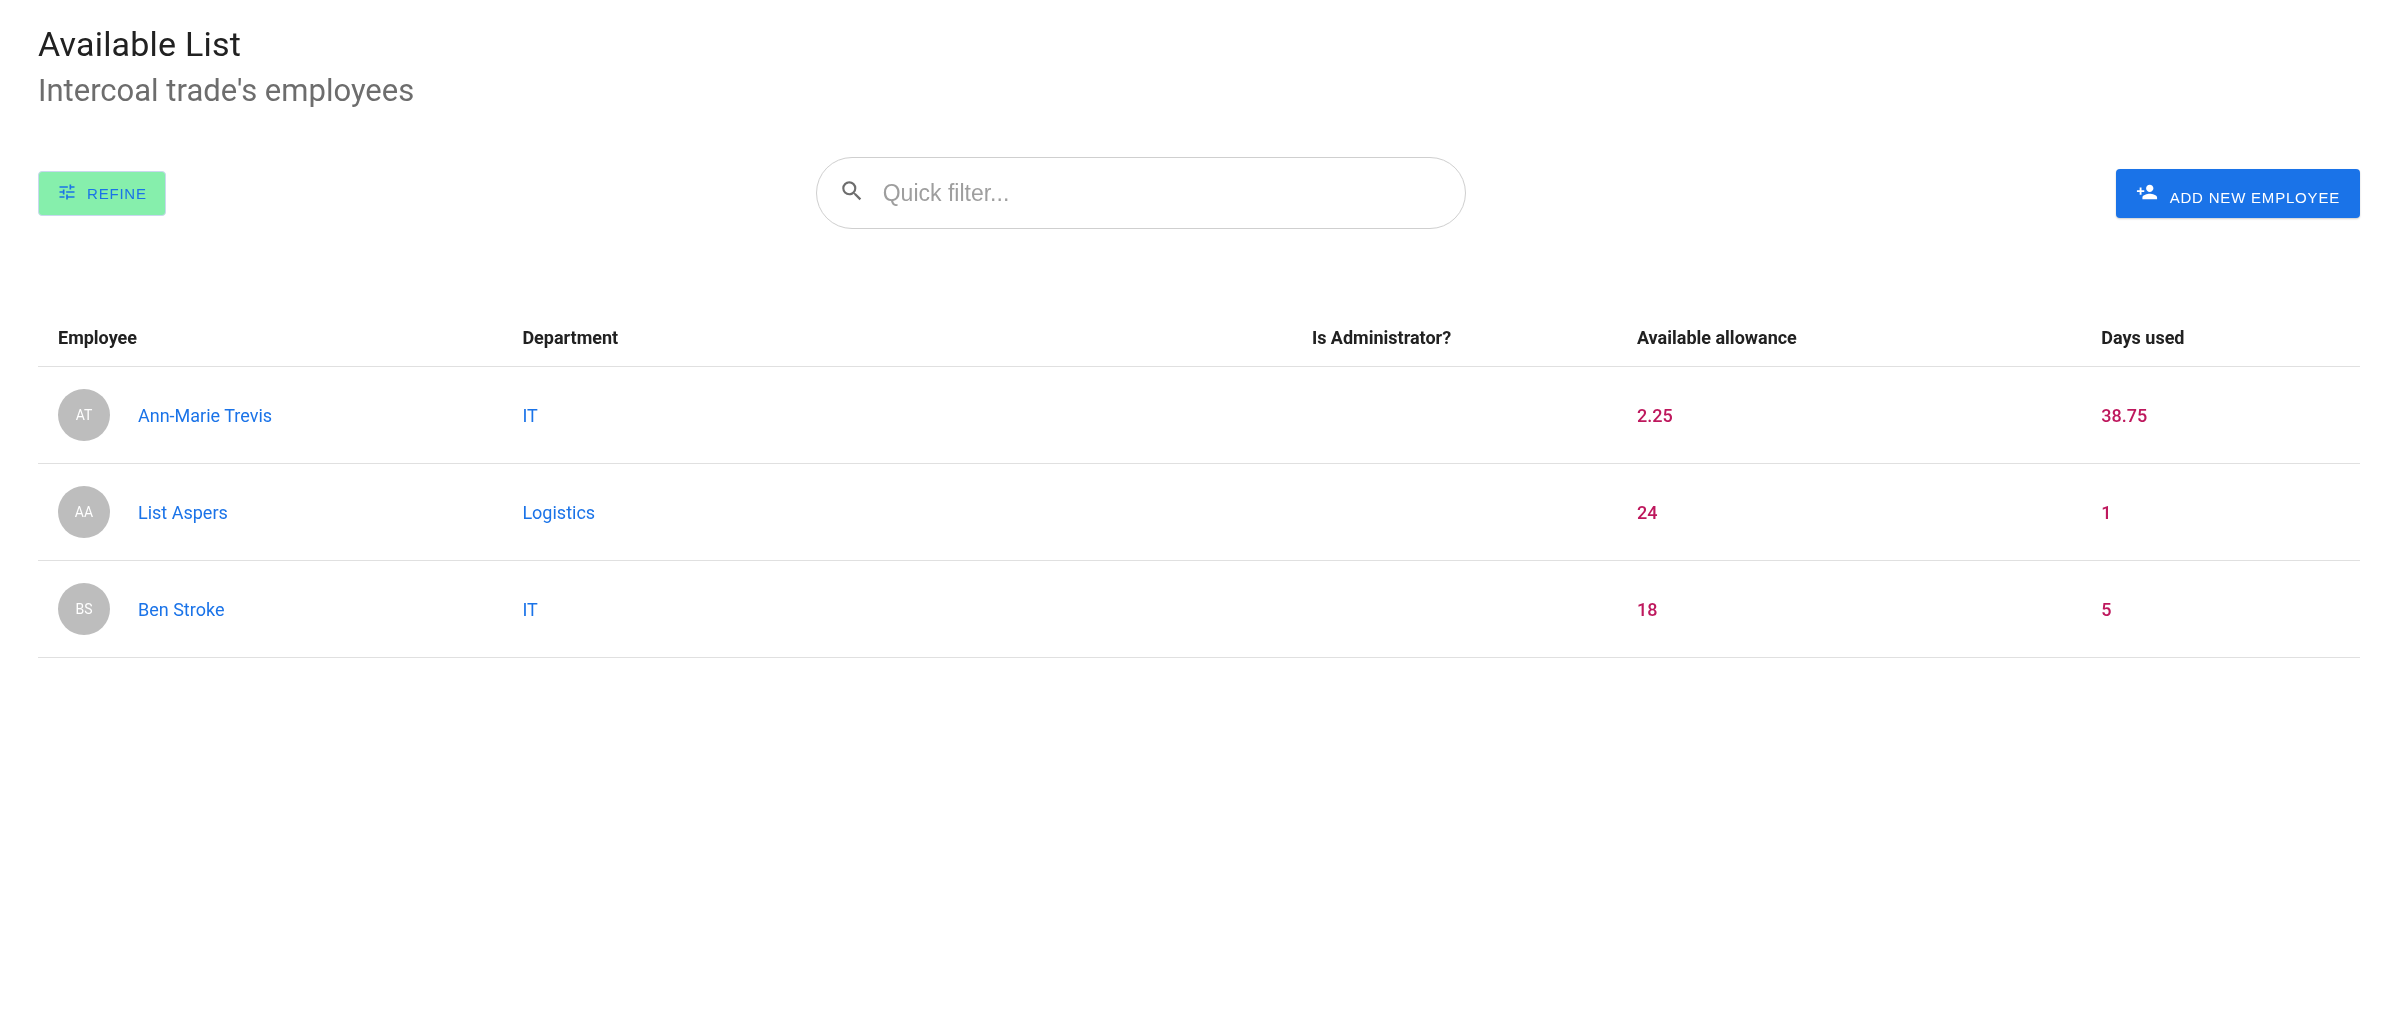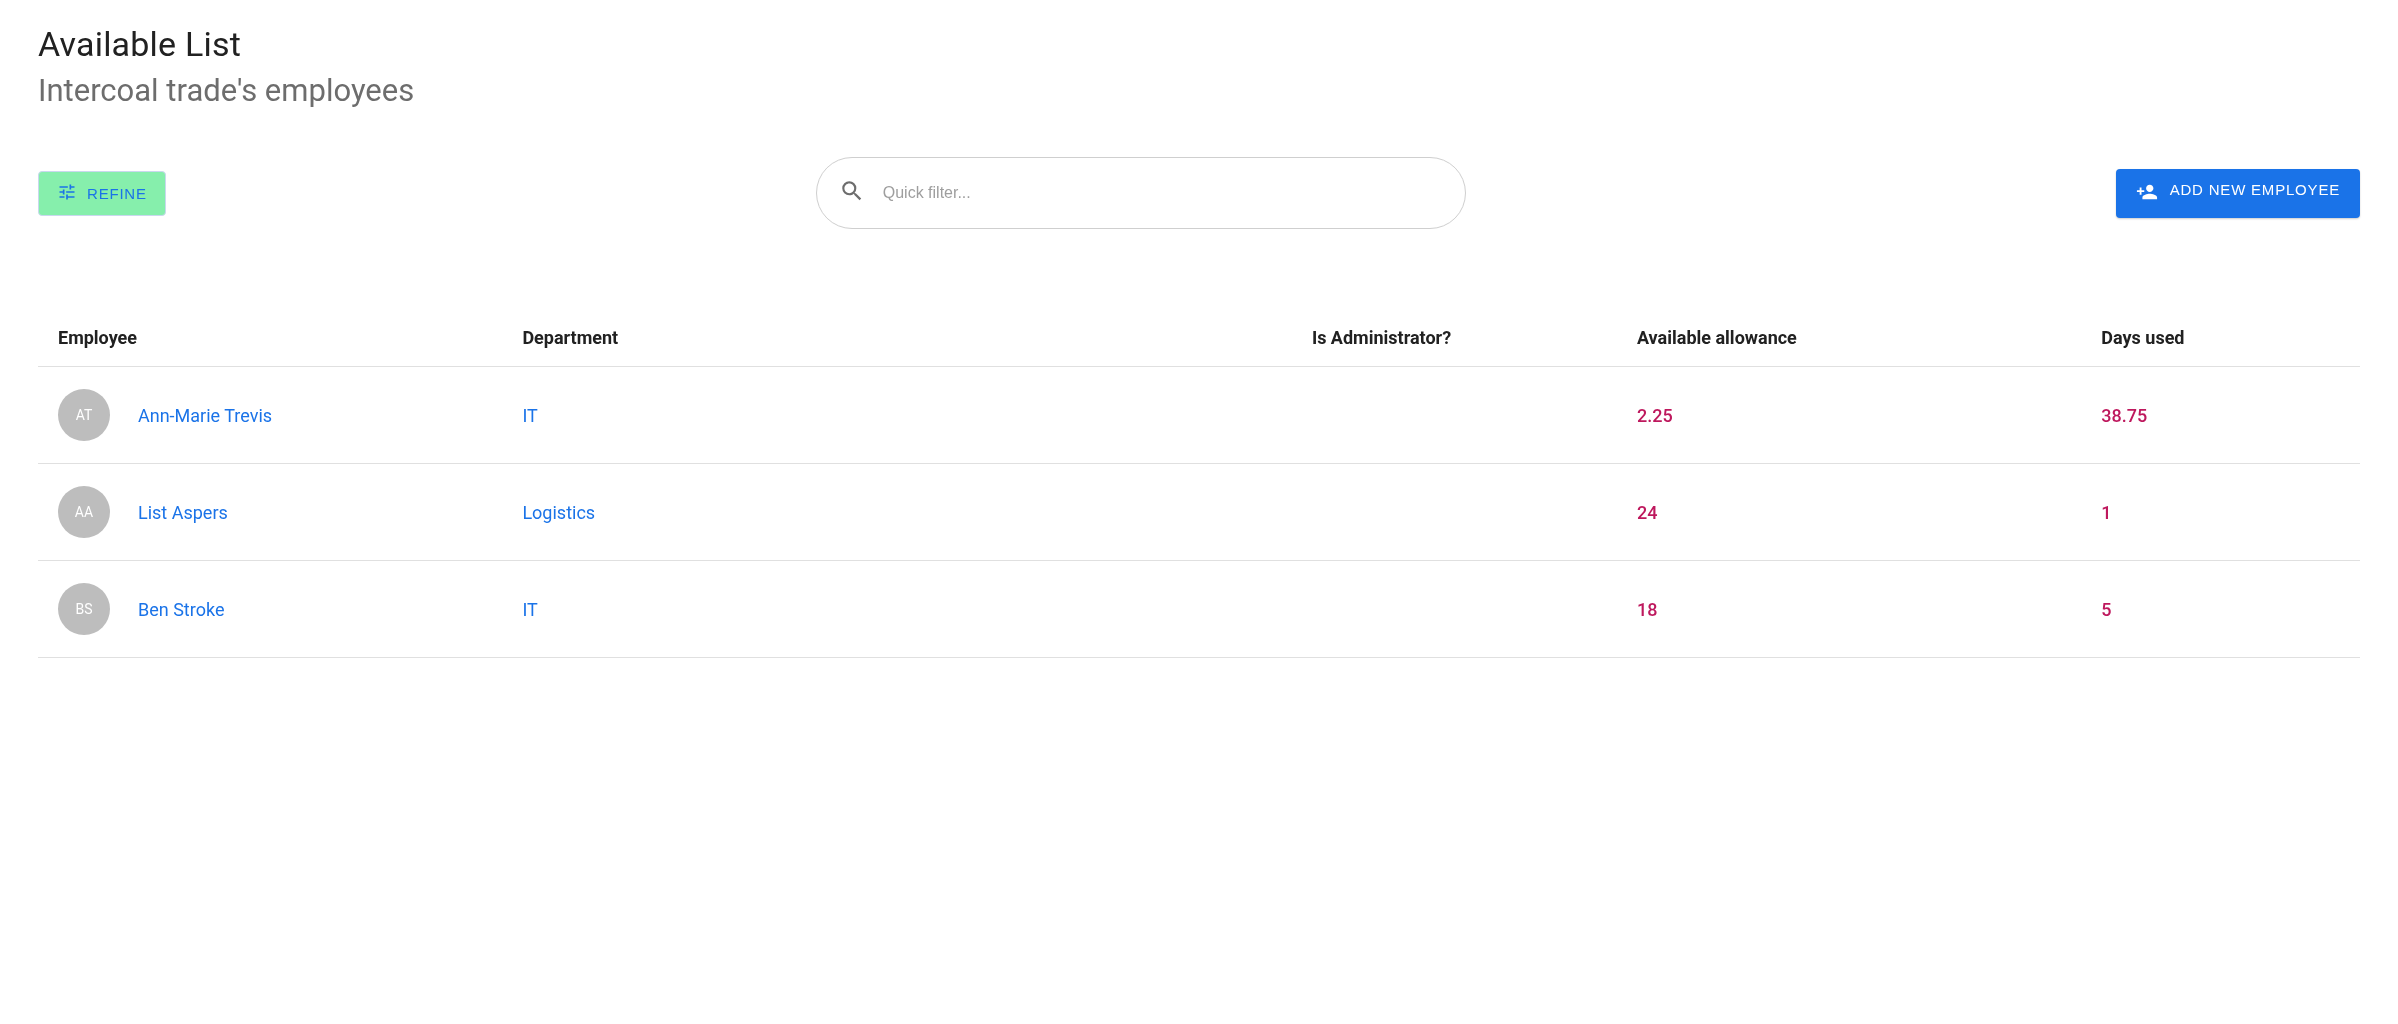--- a/index.html
+++ b/index.html
@@ -69,30 +69,30 @@
   .search-box svg {
     width: 26px;
     height: 26px;
     fill: #6d6d6d;
     margin-right: 18px;
   }
   .search-input {
     flex: 1;
     border: none;
     outline: none;
-    font-size: 16px;
+    font-size: 23px;
     color: #212121;
     background: transparent;
   }
   .search-input::placeholder {
     color: #9e9e9e;
   }
   .add-btn {
     display: inline-flex;
-    align-items: flex-start;
+    align-items: flex-end;
     gap: 12px;
     background: #1a73e8;
     color: #ffffff;
     border: none;
     padding: 12px 20px;
     border-radius: 4px;
     font-size: 15px;
     font-weight: 500;
     letter-spacing: 0.8px;
     cursor: pointer;

